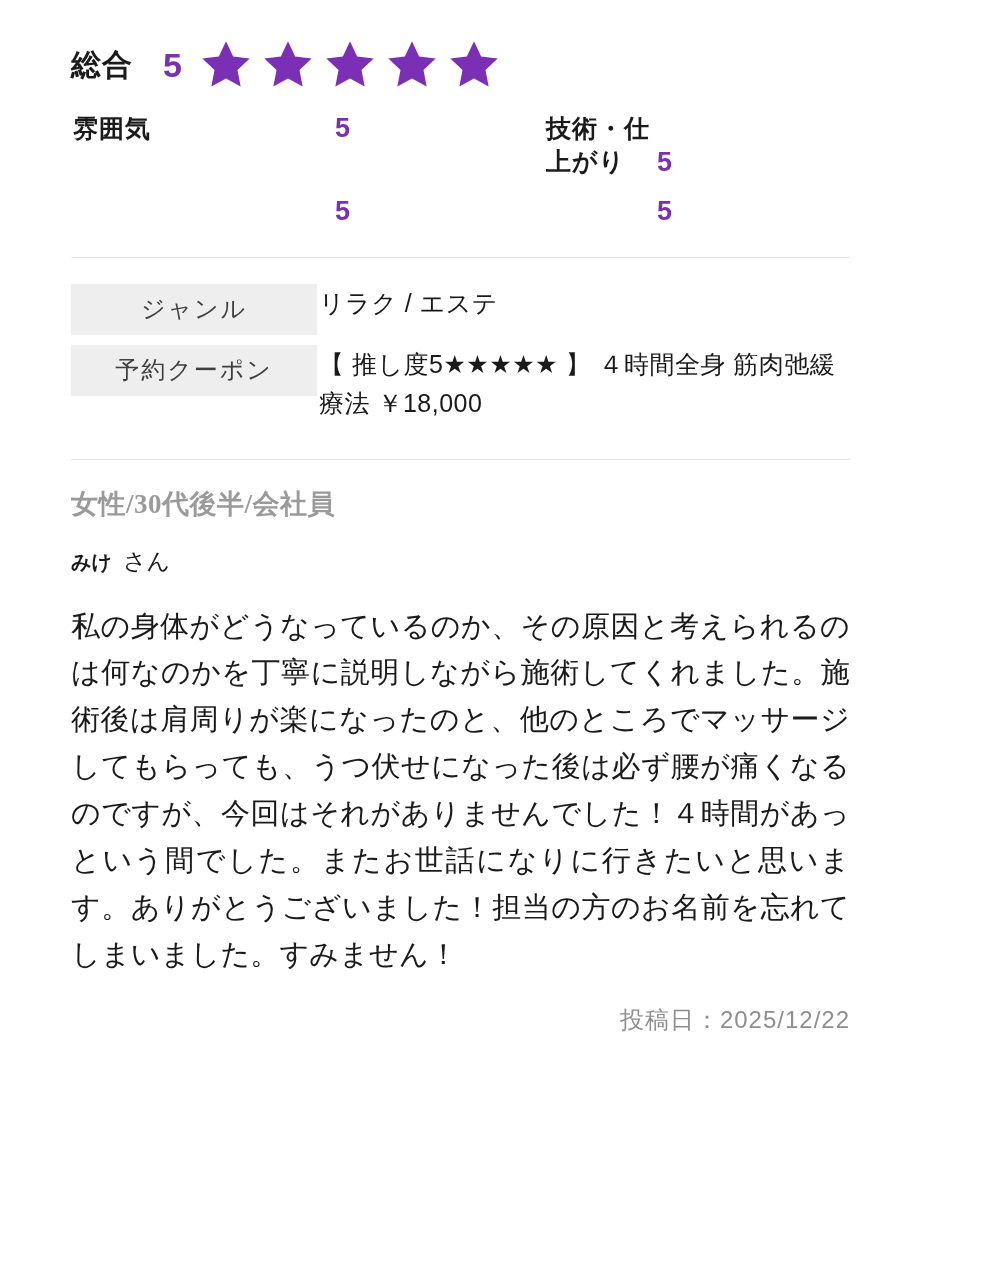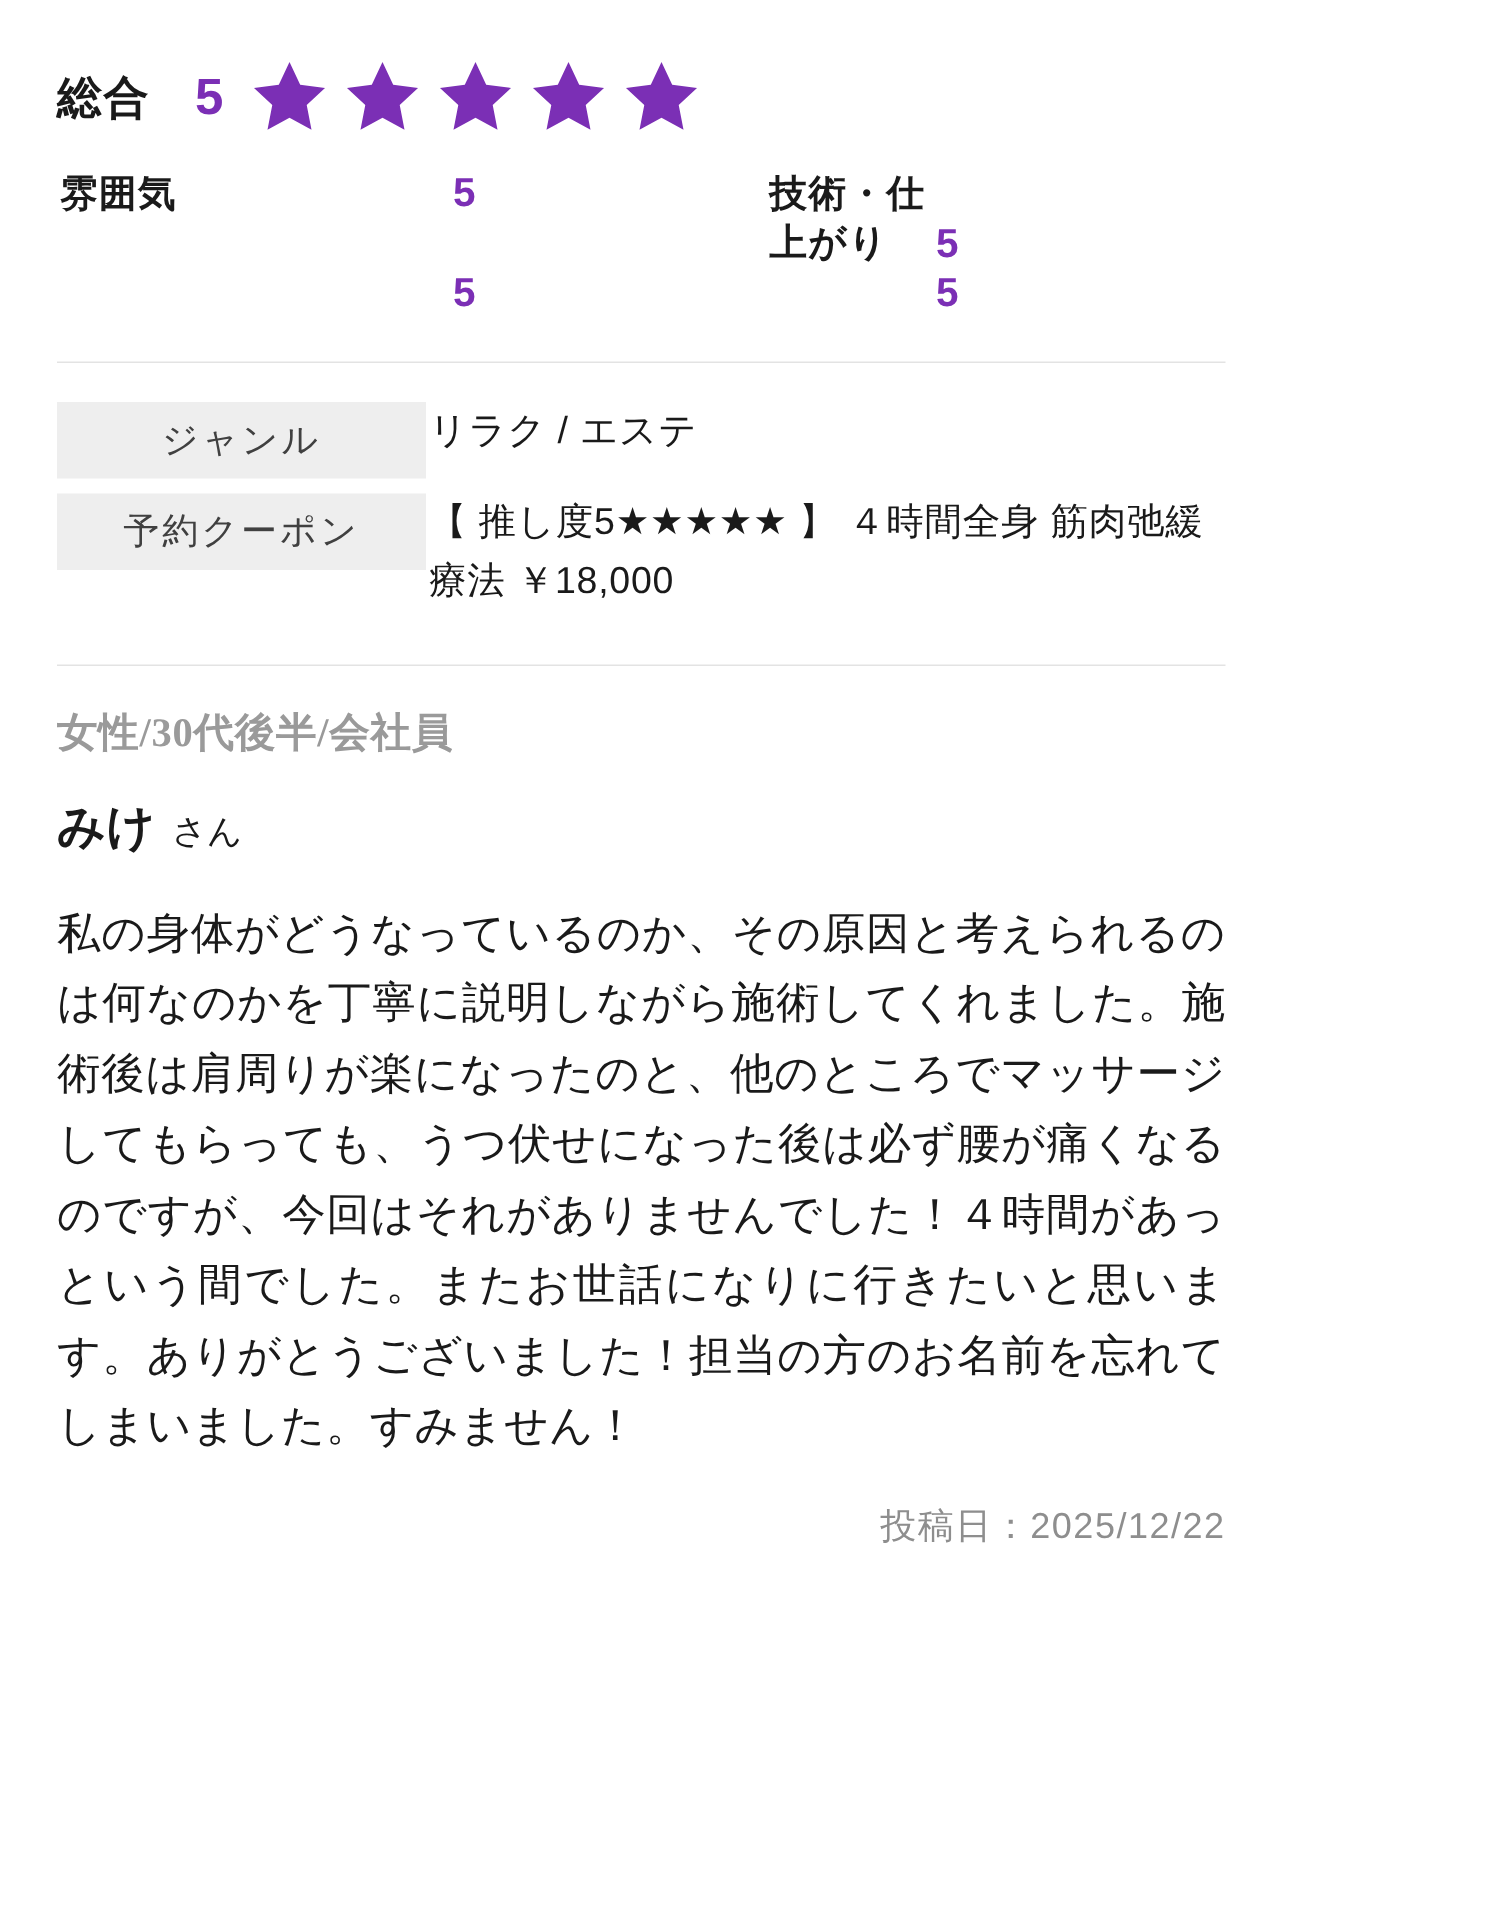--- a/index.html
+++ b/index.html
@@ -11,20 +11,21 @@
     width: 999px;
     min-height: 1270px;
     font-family: "Liberation Sans", "DejaVu Sans", sans-serif;
     color: #1a1a1a;
     -webkit-font-smoothing: antialiased;
   }
   .page {
     width: 855px;
     box-sizing: border-box;
     padding: 36px 38px 0 38px;
+    margin-left: 33px;
   }
 
   
   .overall-row {
     display: flex;
     align-items: center;
     gap: 0;
     margin: 0 0 18px 0;
   }
   .overall-label {
@@ -45,21 +46,21 @@
     align-items: center;
     gap: 2px;
     line-height: 1;
   }
   .stars svg { display: block; }
 
   
   .sub-grid {
     display: grid;
     grid-template-columns: 475px 1fr;
-    row-gap: 2px;
+    row-gap: 18px;
     margin-bottom: 30px;
   }
   .sub-item {
     display: flex;
     align-items: baseline;
   }
   .sub-item.left-col  { padding-left: 2px; }
   .sub-item.right-col { padding-left: 0; align-items: flex-end; }
   .sub-name {
     font-size: 25px;
@@ -121,21 +122,21 @@
     letter-spacing: 0.5px;
     margin: 0 0 24px 0;
     font-family: Liberation Serif, serif;
   }
   .reviewer-name-row {
     margin: 0 0 26px 0;
     display: flex;
     align-items: baseline;
   }
   .reviewer-name {
-    font-size: 32px;
+    font-size: 20px;
     font-weight: bold;
     color: #1a1a1a;
   }
   .reviewer-suffix {
     font-size: 23px;
     color: #1a1a1a;
     margin-left: 11px;
   }
 
   .review-body {

